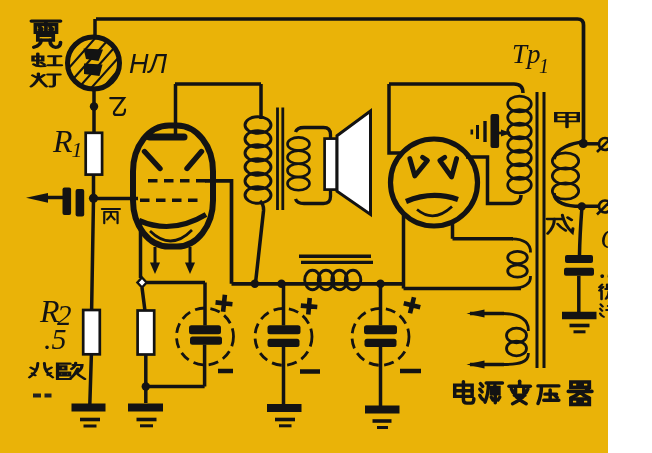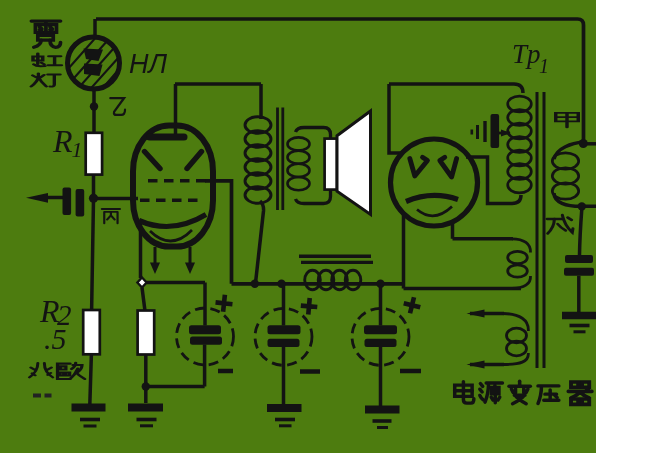--- a/index.html
+++ b/index.html
@@ -1,15 +1,15 @@
 <!DOCTYPE html>
 <html><head><meta charset="utf-8">
 <style>
 html,body{margin:0;padding:0;background:#fff;}
-#c{position:relative;width:596px;height:453px;background:#4d7c0f;overflow:hidden;}
+#c{position:relative;width:596px;height:453px;background:#eab308;overflow:hidden;padding-left:12px;}
 svg{position:absolute;left:0;top:0;}
 </style></head><body>
 <div id="c">
 <svg width="652" height="453" viewBox="0 0 652 453" fill="none" stroke="#131313" stroke-width="3.5" stroke-linecap="butt">
 <defs>
 <clipPath id="lampclip">
           <circle cx="93.5" cy="63" r="24.5"></circle>
         </clipPath>
 </defs>
 

